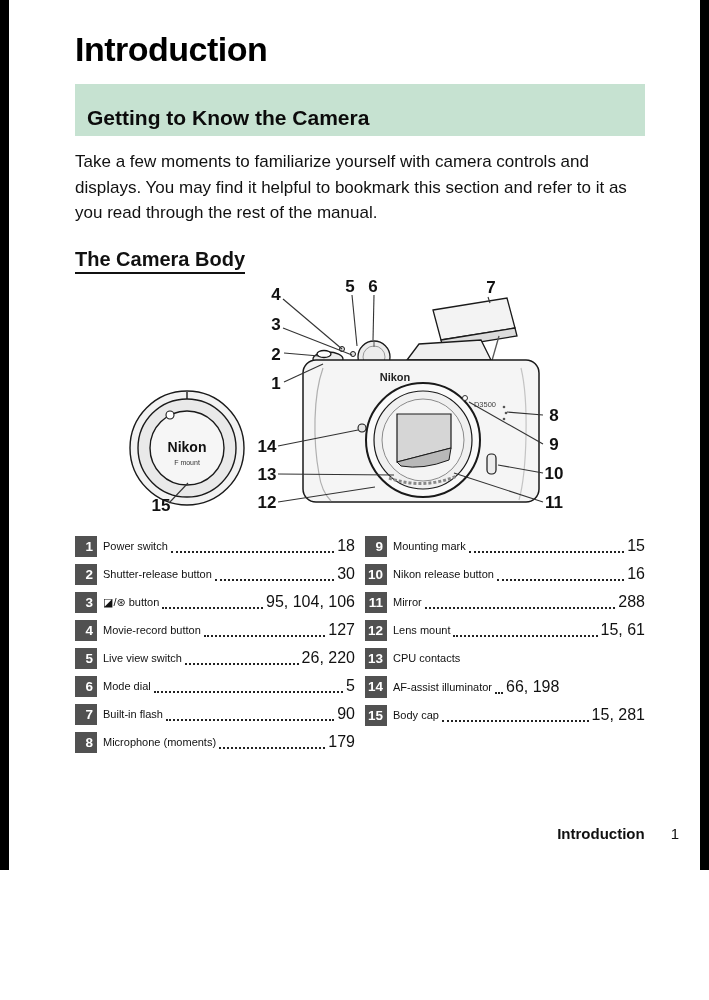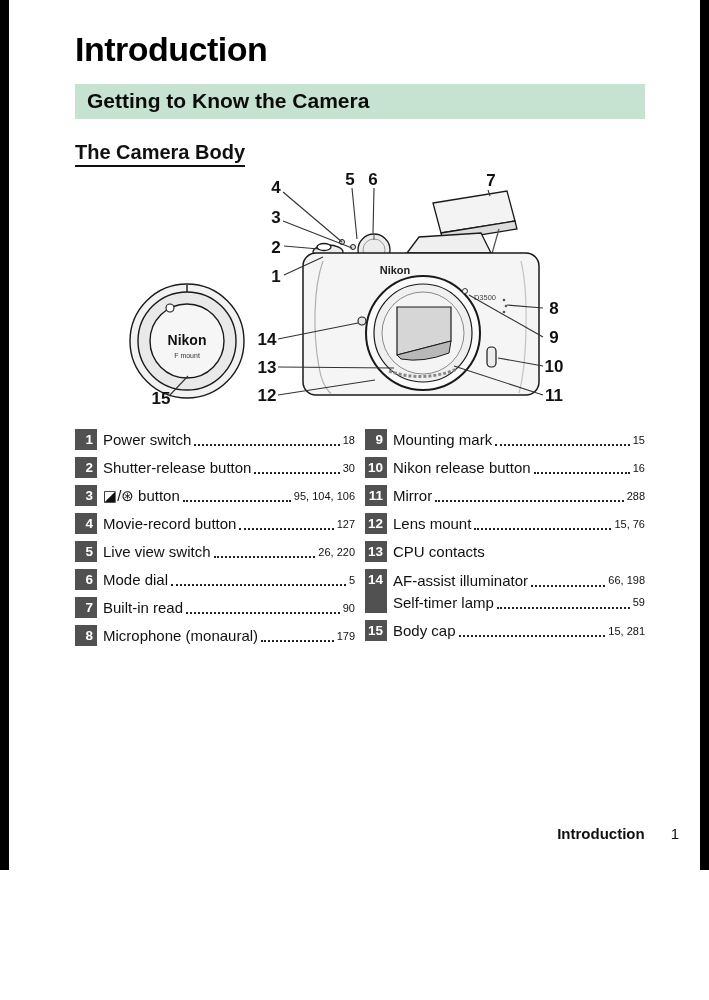--- a/index.html
+++ b/index.html
@@ -24,21 +24,21 @@
     position:absolute; left:9px; right:9px; top:0; bottom:0;
     padding:30px 55px 0 66px;
   }
   h1.title {
     font-size:34px; font-weight:bold; color:#000; letter-spacing:-0.5px;
   }
   .section-header {
     margin-top:15px;
     background:#c6e2d1;
     font-size:21px; font-weight:bold; color:#0b0b0b;
-    padding:5px 0 6px 12px;
+    padding:22px 0 6px 12px;
   }
   p.intro {
     margin-top:13px;
     font-size:17px; line-height:1.5; color:#111;
   }
   h2.subheading {
     margin-top:22px;
     font-size:20px; font-weight:bold;
     display:inline-block;
     border-bottom:2.5px solid #111;
@@ -59,53 +59,54 @@
     height:21px; margin-bottom:7px;
   }
   .badge {
     width:22px; height:21px; flex:none;
     background:#515151; color:#fff;
     font-size:13.5px; font-weight:bold;
     display:flex; align-items:center; justify-content:flex-end;
     padding-right:4px;
     margin-right:6px;
   }
-  .label { font-size:15px; white-space:nowrap; }
+  .label { font-size:11px; white-space:nowrap; }
   .leader {
     flex:1; min-width:8px;
     border-bottom:2px dotted #222;
     align-self:flex-end; margin:0 3px 4px 3px;
   }
-  .pages { font-size:11px; white-space:nowrap; }
+  .pages { font-size:16px; white-space:nowrap; }
   .row.no-leader .leader { visibility:hidden; }
   .row.group { height:auto; align-items:stretch; }
   .badge.tall {
     height:auto; align-items:flex-start; padding-top:3px;
   }
-  .group-lines { flex:1; display:flex; flex-direction:column; min-width:0; }
+  .group-lines { flex:1; display:flex; flex-direction:row; min-width:0; }
   .subrow { display:flex; align-items:center; height:22px; }
   .footer {
     position:absolute; bottom:28px; right:30px;
     display:flex; gap:26px; align-items:baseline;
     font-size:15px;
   }
   .footer-section { font-weight:bold; }
 </style>
 </head>
 <body>
 
 <div class="page">
   <div class="edge-bar left"></div>
   <div class="edge-bar right"></div>
 
   <div class="content">
     <h1 class="title">Introduction</h1>
 
     <div class="section-header">Getting to Know the Camera</div>
 
+    <p class="intro">Take a few moments to familiarize yourself with camera controls and displays. You may find it helpful to bookmark this section and refer to it as you read through the rest of the manual.</p>
 
     <h2 class="subheading">The Camera Body</h2>
 
     <div class="diagram">
       <svg viewBox="0 0 570 252" width="570" height="252">
 
         <g stroke="#1a1a1a" stroke-width="1.3">
           <polygon points="362,34 436,22 444,52 370,64" fill="#f3f3f3"></polygon>
           <polygon points="370,64 444,52 446,60 372,72" fill="#dcdcdc"></polygon>
           <polygon points="388,70 402,67 398,92 386,92" fill="#e8e8e8"></polygon>
@@ -233,27 +234,27 @@
           <span class="pages">26, 220</span>
         </div>
         <div class="row">
           <span class="badge">6</span>
           <span class="label">Mode dial</span>
           <span class="leader"></span>
           <span class="pages">5</span>
         </div>
         <div class="row">
           <span class="badge">7</span>
-          <span class="label">Built-in read</span>
+          <span class="label">Built-in flash</span>
           <span class="leader"></span>
           <span class="pages">90</span>
         </div>
         <div class="row">
           <span class="badge">8</span>
-          <span class="label">Microphone (monaural)</span>
+          <span class="label">Microphone (moments)</span>
           <span class="leader"></span>
           <span class="pages">179</span>
         </div>
       </div>
 
       <div class="col">
         <div class="row">
           <span class="badge">9</span>
           <span class="label">Mounting mark</span>
           <span class="leader"></span>
@@ -268,41 +269,36 @@
         <div class="row">
           <span class="badge">11</span>
           <span class="label">Mirror</span>
           <span class="leader"></span>
           <span class="pages">288</span>
         </div>
         <div class="row">
           <span class="badge">12</span>
           <span class="label">Lens mount</span>
           <span class="leader"></span>
-          <span class="pages">15, 76</span>
+          <span class="pages">15, 61</span>
         </div>
         <div class="row no-leader">
           <span class="badge">13</span>
           <span class="label">CPU contacts</span>
           <span class="leader"></span>
           <span class="pages"></span>
         </div>
         <div class="row group">
           <span class="badge tall">14</span>
           <div class="group-lines">
             <div class="subrow">
               <span class="label">AF-assist illuminator</span>
               <span class="leader"></span>
               <span class="pages">66, 198</span>
             </div>
-            <div class="subrow">
-              <span class="label">Self-timer lamp</span>
-              <span class="leader"></span>
-              <span class="pages">59</span>
-            </div>
           </div>
         </div>
         <div class="row">
           <span class="badge">15</span>
           <span class="label">Body cap</span>
           <span class="leader"></span>
           <span class="pages">15, 281</span>
         </div>
       </div>
     </div>

